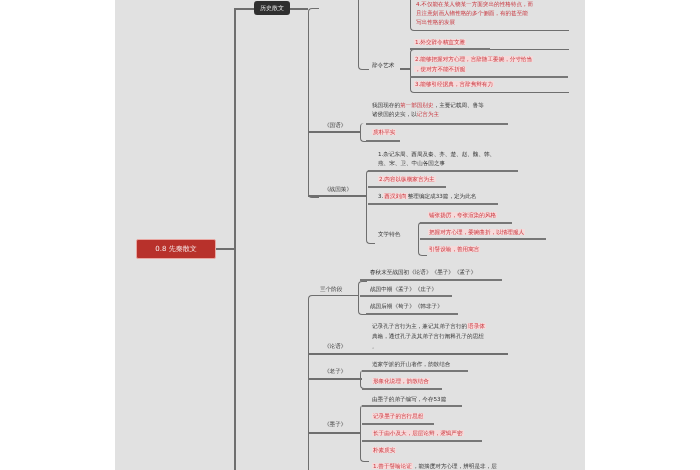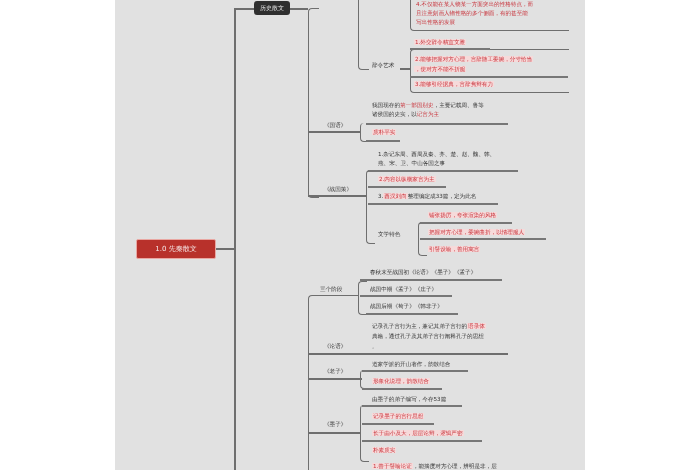--- a/index.html
+++ b/index.html
@@ -21,21 +21,21 @@
 </style>
 </head>
 <body>
 
 <div class="panel"></div>
 
 <div class="line" style="left:216px;top:248px;width:18px;height:1.5px;"></div>
 <div class="line" style="left:234px;top:8px;width:1.5px;height:462px;"></div>
 <div class="line" style="left:234px;top:8px;width:20px;height:1.5px;"></div>
 
-<div class="root">1.0 先秦散文</div>
+<div class="root">0.8 先秦散文</div>
 <div class="sec">历史散文</div>
 
 <div class="line" style="left:290px;top:8px;width:18px;height:1.5px;"></div>
 <div class="bracket-open-bottom" style="left:308px;top:8px;width:10px;height:188px;border-bottom:1.5px solid #6e6e6e;border-radius:4px 0 0 4px;"></div>
 
 <div class="bracket" style="left:410px;top:-10px;width:158px;height:40px;border-top:none;"></div>
 <div class="t red" style="left:416px;top:0px;">4.不仅能在某人物某一方面突出的性格特点，而</div>
 <div class="t red" style="left:416px;top:9px;">且注意刻画人物性格的多个侧面，有的甚至能</div>
 <div class="t red" style="left:416px;top:18px;">写出性格的发展</div>
 

